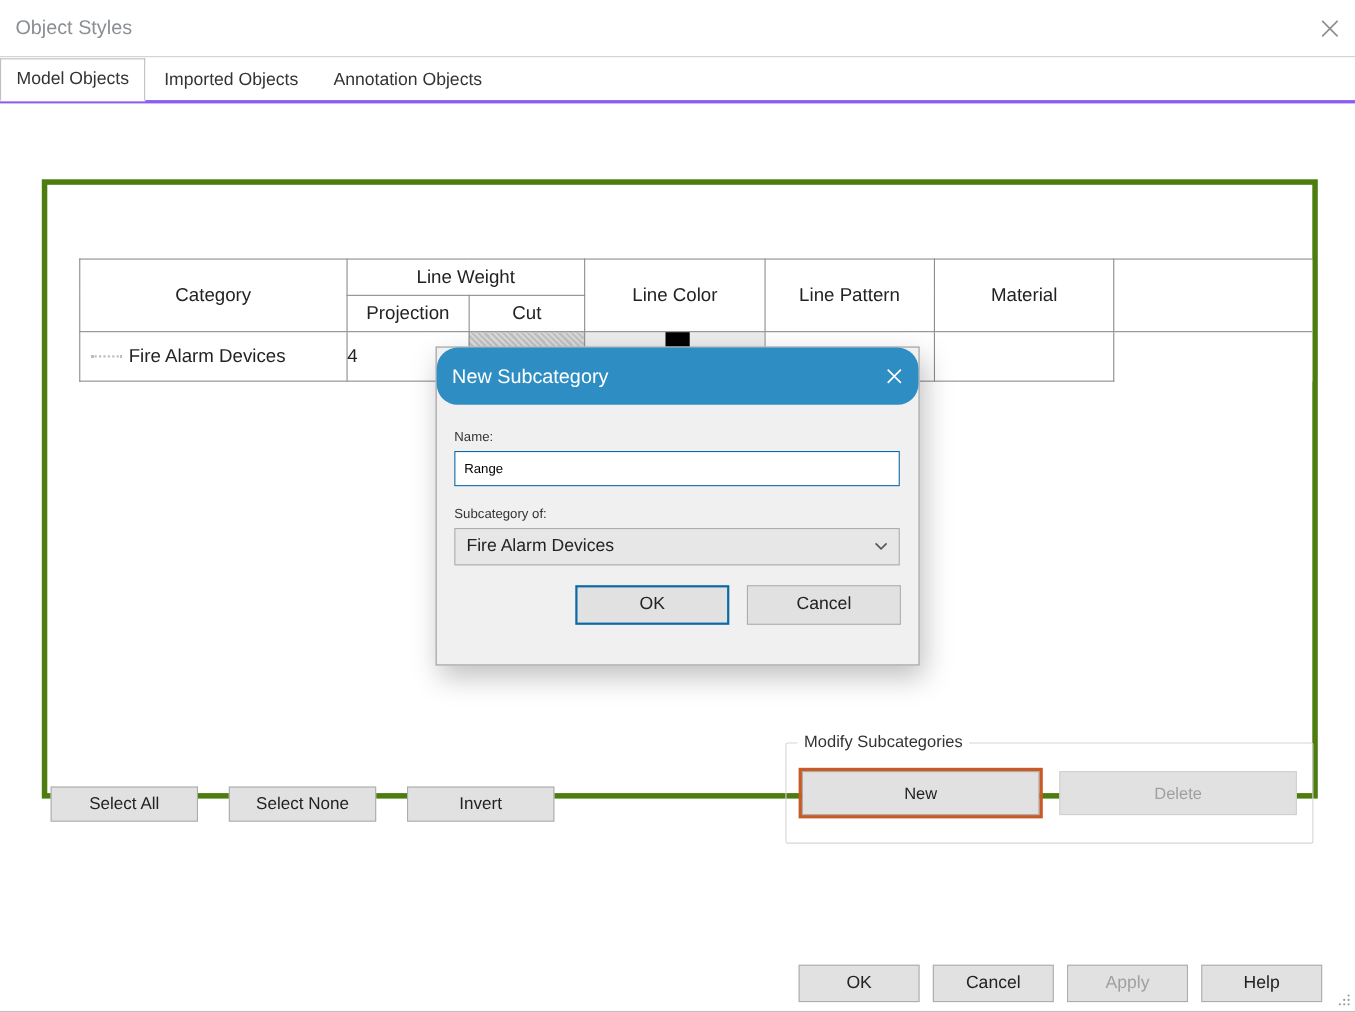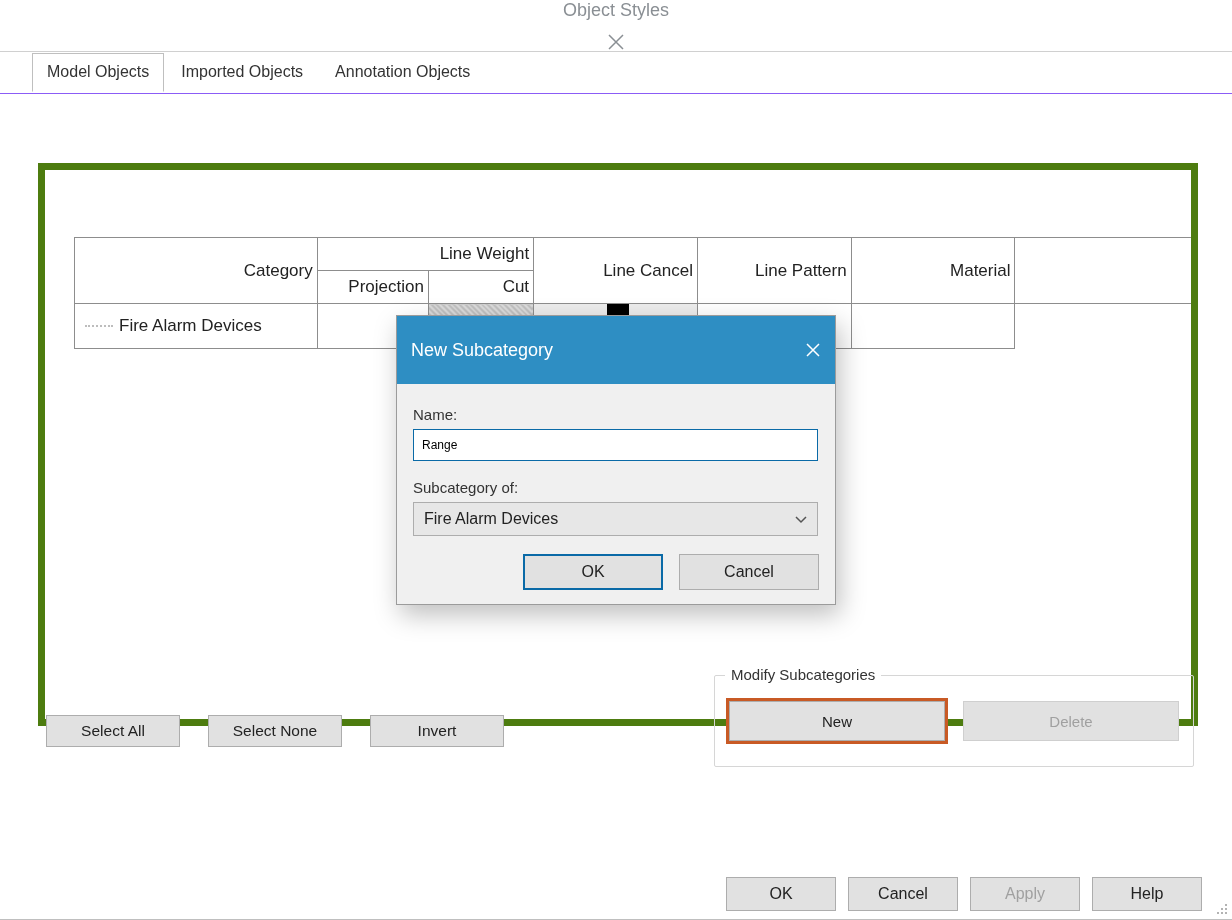--- a/index.html
+++ b/index.html
@@ -27,31 +27,30 @@
 
   .titlebar {
     height: 52px;
     display: flex;
     align-items: center;
     justify-content: space-between;
     padding: 0 14px;
     color: #8a8f94;
     font-size: 18px;
     border-bottom: 1px solid #d0d0d0;
-    flex-direction: column;
   }
   .close-x svg { display: block; }
 
   .tabstrip {
     height: 42px;
-    padding-left: 32px;
-    border-bottom: 1px solid #8b5cf6;
+    padding-left: 0;
+    border-bottom: 3px solid #8b5cf6;
     position: relative;
     display: flex;
-    align-items: flex-start;
+    align-items: center;
   }
   .tab {
     padding: 9px 14px 10px 14px;
     border: 1px solid transparent;
     border-bottom: none;
     color: #333;
     font-size: 16px;
     margin-right: 2px;
     position: relative;
     top: 1px;
@@ -119,23 +118,22 @@
     background: #ececec;
     flex-direction: column;
   }
   .swatch { width:22px; height:18px; background:#000; display:inline-block; }
 
   .table-container {
     position:absolute;
     left:30px; top:68px;
     right:26px;
     height: 563px;
-    border: 7px solid #4d7c0f;
+    border: 5px solid #4d7c0f;
     overflow:hidden;
-    text-align:right;
   }
   .table-container table { border: none; margin:-1px 0 0 -1px; }
 
   
   .sel-buttons {
     position:absolute;
     left:38px; bottom:102px;
     display:flex; gap:28px;
   }
   .btn {
@@ -210,33 +208,34 @@
   .modal {
     position:absolute;
     left: 396px; top: 315px;
     width: 440px;
     height: 290px;
     background: #f0f0f0;
     border: 1px solid #9b9b9b;
     box-shadow: 4px 10px 24px rgba(0,0,0,0.25);
   }
   .modal-titlebar {
-    height: 68px;
+    height: 52px;
     background: #2e8ec3;
     color: #fff;
     display:flex;
     align-items:center;
     justify-content:space-between;
     padding: 0 14px;
     font-size: 18px;
+    border-radius: 19px;
   }
   .modal-close svg { display:block; }
 
   .modal-body { padding: 14px 16px 0 16px; }
-  .modal-label { font-size:15px; color:#333; margin: 8px 0 6px 0; }
+  .modal-label { font-size:12px; color:#333; margin: 8px 0 6px 0; }
 
   .modal-input {
     width: 405px; height: 32px;
     border: 1px solid #0a6aa7;
     background:#fff;
     padding: 0 8px;
     font-size: 12px;
     font-family: inherit;
     outline: none;
   }
@@ -284,21 +283,21 @@
   </div>
 
   <div class="content-area">
 
     <div class="table-container">
       <table class="cat-table">
         <thead>
           <tr>
             <th class="col-cat" rowspan="2">Category</th>
             <th colspan="2" style="width:214px">Line Weight</th>
-            <th class="col-color" rowspan="2">Line Cancel</th>
+            <th class="col-color" rowspan="2">Line Color</th>
             <th class="col-pat" rowspan="2">Line Pattern</th>
             <th class="col-mat" rowspan="2">Material</th>
             <th class="col-last" rowspan="2"></th>
           </tr>
           <tr>
             <th class="col-proj">Projection</th>
             <th class="col-cut">Cut</th>
           </tr>
         </thead>
         <tbody>

